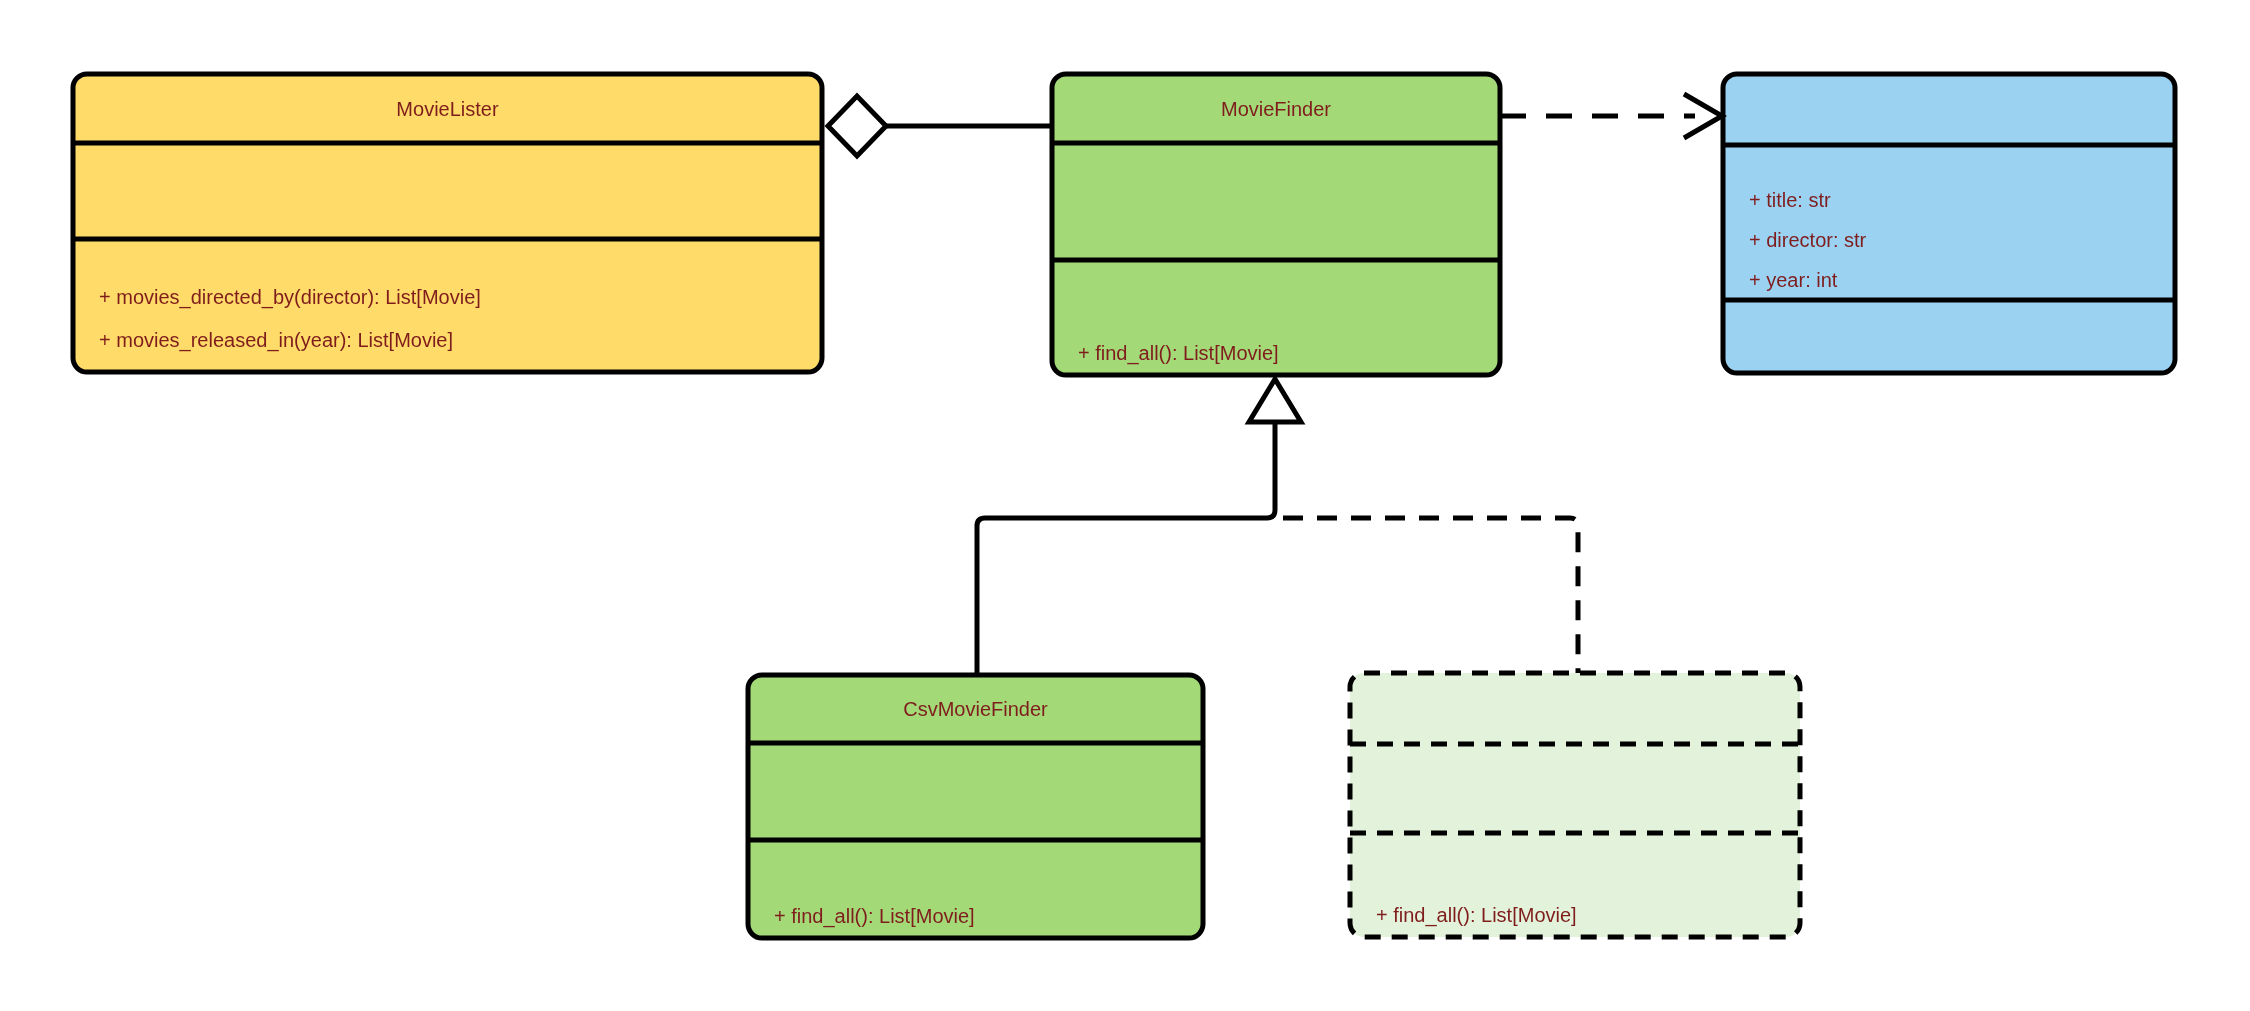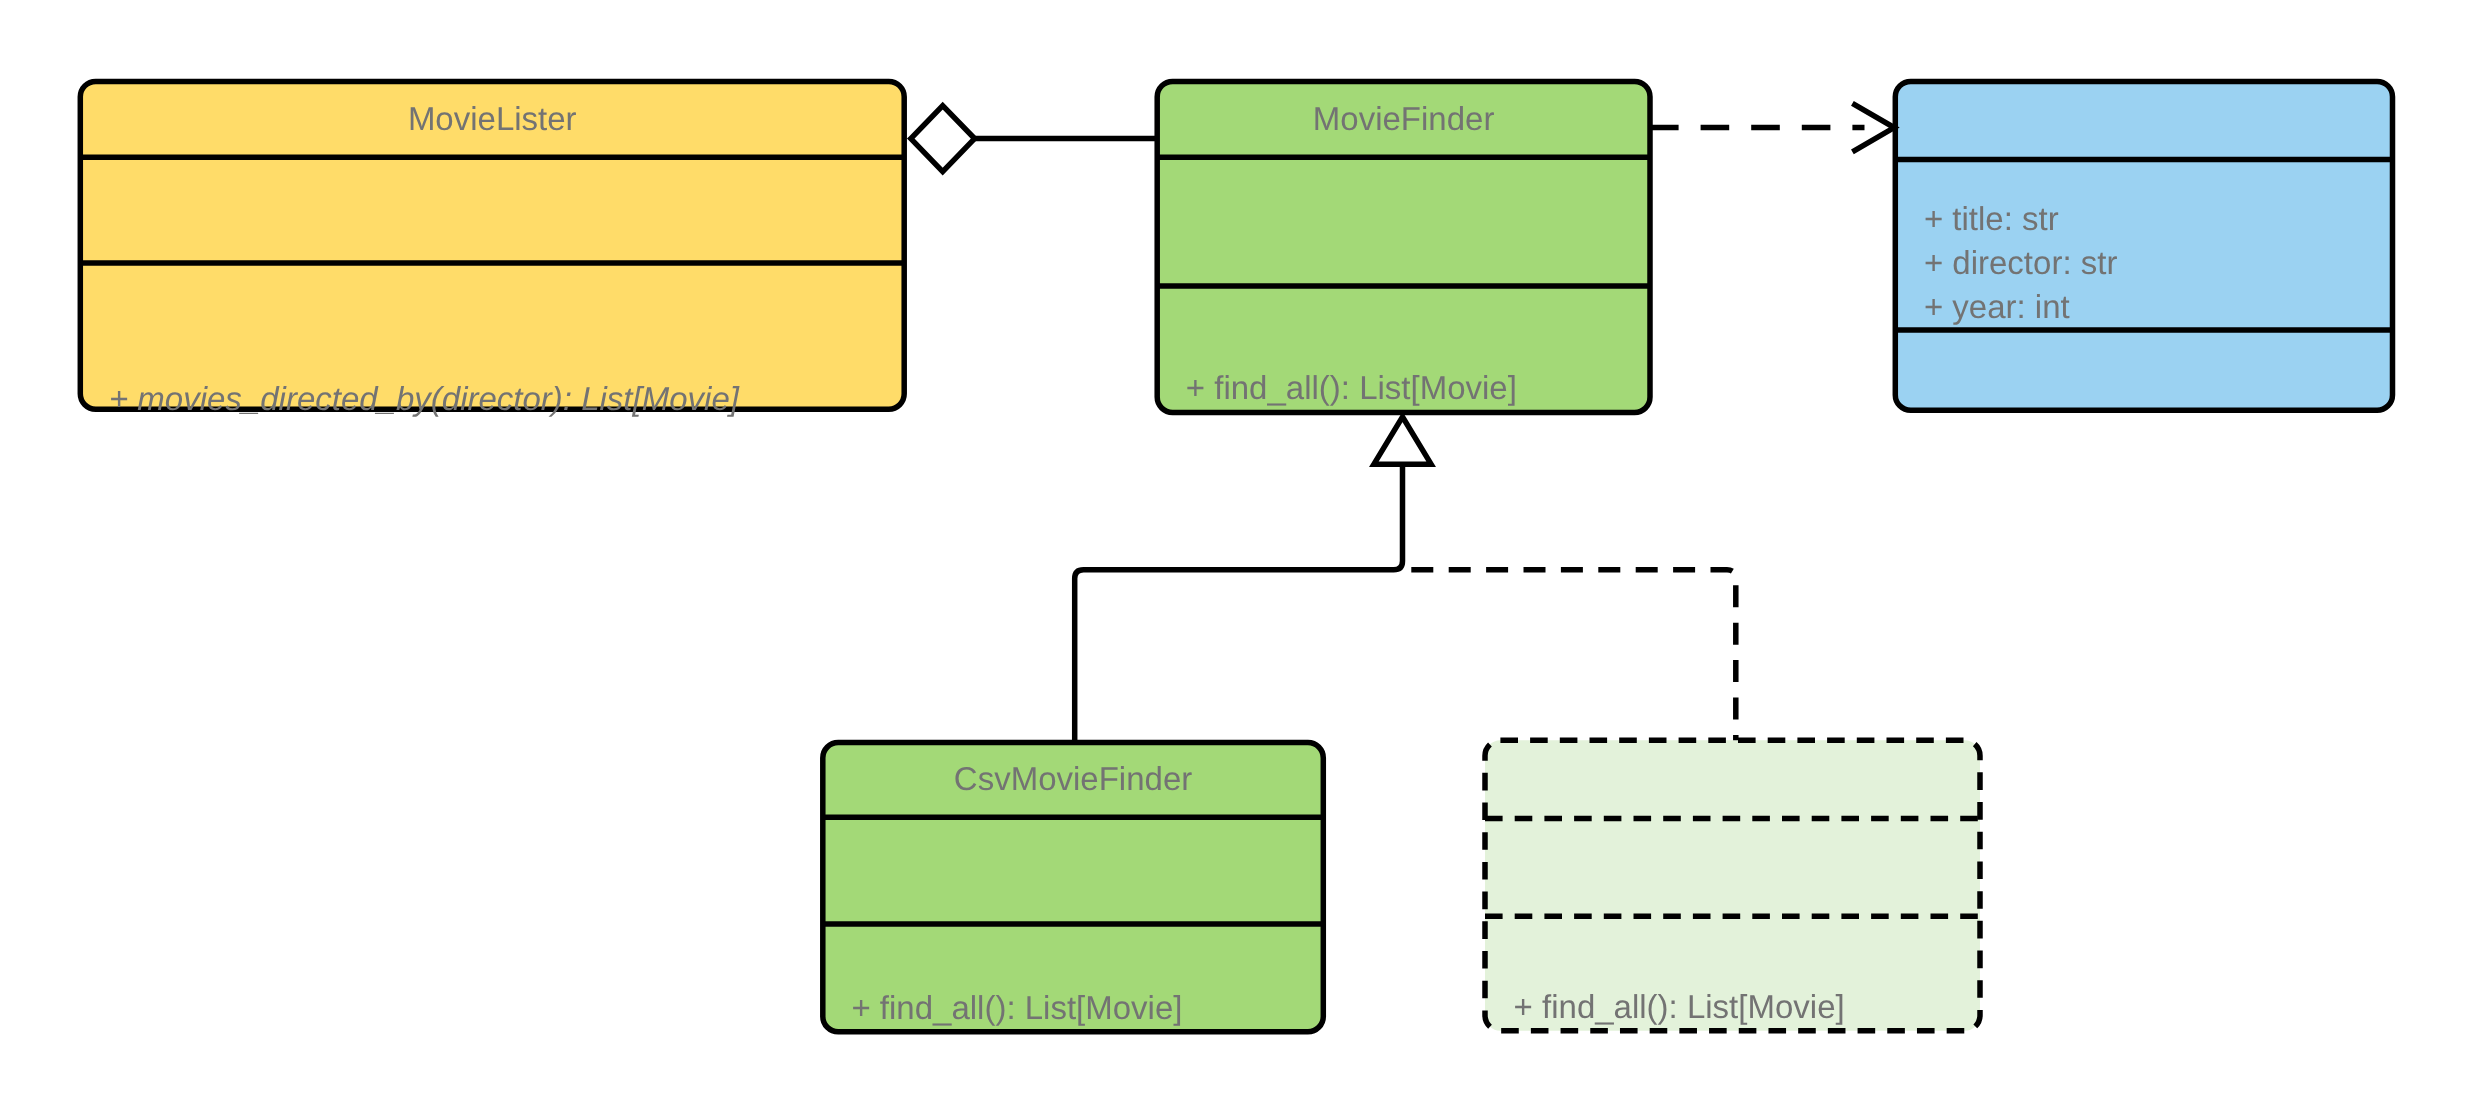--- a/index.html
+++ b/index.html
@@ -8,22 +8,22 @@
     background: #ffffff;
     font-family: "Liberation Sans", sans-serif;
     position: relative;
     overflow: hidden;
   }
   #diagram-root { position: absolute; inset: 0; width: 2250px; height: 1011px; }
   svg.canvas { position: absolute; left: 0; top: 0; }
   .band {
     position: absolute;
     display: flex;
-    color: #737373;
-    font-size: 30px;
+    color: #7f1d1d;
+    font-size: 20px;
     box-sizing: border-box;
     white-space: nowrap;
   }
   .title-band { align-items: center; justify-content: center; }
   .members-band {
     flex-direction: column;
     justify-content: flex-end;
     padding-left: 26px;
     line-height: 43px;
   }
@@ -66,22 +66,23 @@
       <polyline points="1684,94 1722,116 1684,138" stroke-linejoin="miter"></polyline>
 
       
       <polygon points="1275,379 1249,422 1301,422" fill="#ffffff"></polygon>
       <path d="M1275 422 L1275 510 Q1275 518 1267 518 L985 518 Q977 518 977 526 L977 675"></path>
       <path d="M1283 518 L1570 518 Q1578 518 1578 526 L1578 673" stroke-dasharray="20 14"></path>
     </g>
   </svg>
 
   <div class="band title-band" style="left:73px; top:74px; width:749px; height:70px;">MovieLister</div>
-  <div class="band members-band" style="left:73px; top:252px; width:749px; height:133px;font-style:italic;">
+  <div class="band members-band" style="left:73px; top:229px; width:749px; height:133px;">
     <div>+ movies_directed_by(director): List[Movie]</div>
+    <div>+ movies_released_in(year): List[Movie]</div>
   </div>
 
   <div class="band title-band" style="left:1052px; top:74px; width:448px; height:70px;">MovieFinder</div>
   <div class="band members-band" style="left:1052px; top:260px; width:448px; height:115px;">
     <div>+ find_all(): List[Movie]</div>
   </div>
 
   <div class="band members-band" style="left:1723px; top:145px; width:452px; height:155px; line-height:40px;">
     <div>+ title: str</div>
     <div>+ director: str</div>

